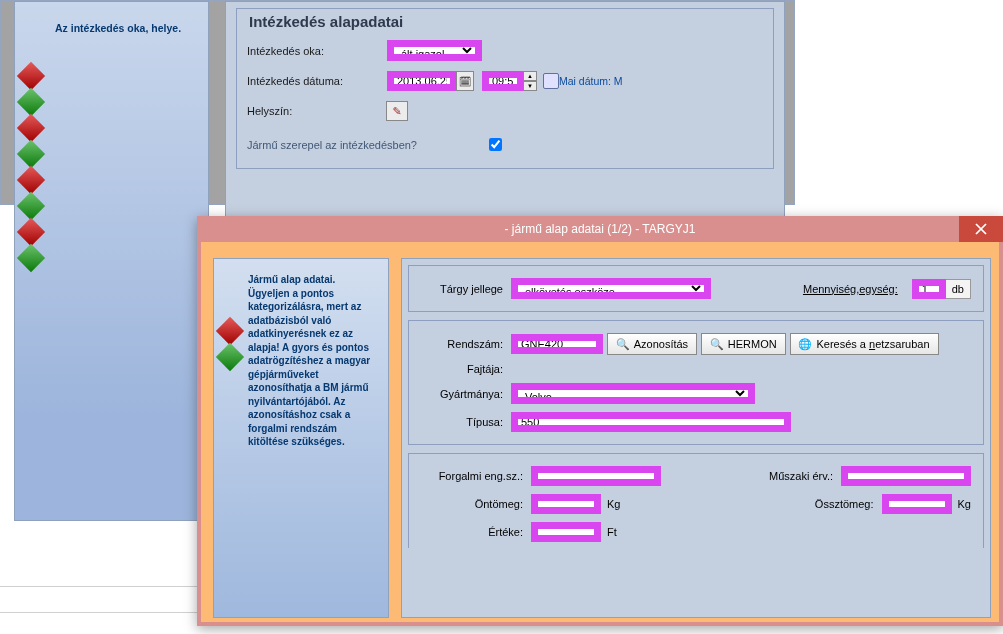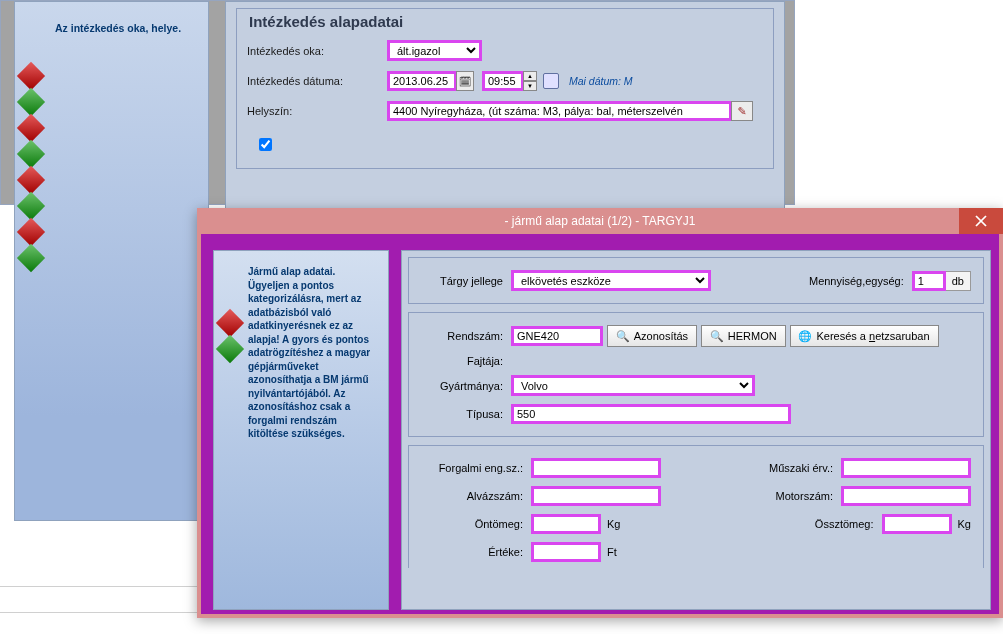--- a/index.html
+++ b/index.html
@@ -51,21 +51,21 @@
     color: #2f3a4f;
     font-weight: bold;
     margin: 0 0 10px 2px;
     font-size: 15px;
   }
   .row { display: flex; align-items: center; margin-top: 10px; }
   .lbl { width: 140px; color: #1a1a1a; }
 
   select, input[type=text] {
     font: inherit;
-    border: 3px solid #d946ef;
+    border: 7px solid #d946ef;
     background: #fff;
     height: 20px;
     padding: 0 3px;
   }
   select { height: 21px; }
 
   .date-field { width: 70px; }
   .date-btn {
     width: 18px; height: 20px; border: 1px solid #888; background:#ececec;
     display:inline-flex;align-items:center;justify-content:center;
@@ -73,43 +73,43 @@
   }
   .time-field { width: 42px; margin-left:8px;}
   .spin {
     width:14px;height:20px;display:inline-flex;flex-direction:column;margin-left:-1px;
   }
   .spin div{flex:1;border:1px solid #888;background:#ececec;font-size:6px;line-height:8px;text-align:center;cursor:pointer;}
   .mini-icon {
     width:16px;height:16px;display:inline-block;margin-left:6px;
     background:#e0e0ff;border:1px solid #6070a0;border-radius:2px;
   }
-  .today-hint { color:#0a4b9e; font-style:italic; margin-left:10px; font-size:10.5px;}
+  .today-hint { color:#0a4b9e; font-size:10.5px;}
   .ck { margin-left: 12px; }
 
   .hely-input{ width:345px; }
   .hely-btn{
     width:22px;height:20px;border:1px solid #888;background:#ececec;margin-left:-1px;
     display:inline-flex;align-items:center;justify-content:center;cursor:pointer;
   }
 
   
   .diamond {
     width:20px;height:20px;transform:rotate(45deg);margin:4px;
     position:absolute;
   }
   .d-red{background:linear-gradient(135deg,#e55a5a,#a00000);}
   .d-grn{background:linear-gradient(135deg,#6cc26c,#0a7a0a);}
 
   
   .modal {
     position:absolute;
-    left:197px; top:208px;
+    left:197px; top:216px;
     width:806px; height:410px;
-    background:#a21caf;
+    background:#fdba74;
     border:4px solid #da8f8f;
     box-shadow:0 3px 12px rgba(0,0,0,.35);
   }
   .titlebar {
     height:26px;background:#da8f8f;color:#fff;
     display:flex;align-items:center;justify-content:center;
     font-size:12px;position:relative;
     margin:-4px -4px 0 -4px;
   }
   .titlebar .close{
@@ -192,27 +192,27 @@
         <div class="spin">
           <div>▲</div>
           <div>▼</div>
         </div>
         <span class="mini-icon"></span>
         <span class="today-hint">Mai dátum: M</span>
       </div>
 
       <div class="row">
         <div class="lbl">Helyszín:</div>
-        <input type="text" class="hely-input" value="4400 Nyíregyháza, (út száma: M3, pálya: bal, méterszelvén" style="">
         <div class="hely-btn">
           <span style="color:#a03030;">✎</span>
         </div>
       </div>
 
       <div class="row" style="margin-top:14px;">
+        <div style="width:230px;color:#425877;">Jármű szerepel az intézkedésben?</div>
         <input type="checkbox" checked="" class="ck" style="">
       </div>
     </div>
   </div>
 </div>
 
 <div class="modal">
   <div class="titlebar">
     <span>- jármű alap adatai (1/2) - TARGYJ1</span>
     <div class="close">
@@ -231,21 +231,21 @@
 
   <div class="modal-content">
 
     <div class="m-box">
       <div class="m-row">
         <div class="m-lbl">Tárgy jellege</div>
         <select style="width:200px">
           <option>elkövetés eszköze</option>
         </select>
         <div style="flex:1"></div>
-        <div class="m-lbl-w" style="width:auto;">Mennyiség,egység:</div>
+        <div class="m-lbl-w" style="width:auto;margin-right:6px;text-decoration:underline;">Mennyiség,egység:</div>
         <input type="text" style="width: 34px;" value="1">
         <span style="display:inline-block;border:1px solid #999;border-left:none;height:20px;line-height:18px;padding:0 6px;background:#f4f4f4;">db</span>
       </div>
     </div>
 
     <div class="m-box">
       <div class="m-row">
         <div class="m-lbl">Rendszám:</div>
         <input type="text" style="width: 92px;" value="GNE420">
         <button class="btn">
@@ -278,27 +278,20 @@
 
     <div class="m-box" style="border-bottom:none;padding-bottom:6px;">
       <div class="m-row">
         <div class="m-lbl-w">Forgalmi eng.sz.:</div>
         <input type="text" style="width: 130px;" value="">
         <div style="flex:1"></div>
         <div class="m-lbl" style="width:90px">Műszaki érv.:</div>
         <input type="text" style="width: 130px;" value="">
       </div>
       <div class="m-row">
-        <div class="m-lbl-w">Alvázszám:</div>
-        <input type="text" style="width: 130px;" value="">
-        <div style="flex:1"></div>
-        <div class="m-lbl" style="width:90px">Motorszám:</div>
-        <input type="text" style="width: 130px;" value="">
-      </div>
-      <div class="m-row">
         <div class="m-lbl-w">Öntömeg:</div>
         <input type="text" style="width: 70px;" value="">
         <span class="unit">Kg</span>
         <div style="flex:1"></div>
         <div class="m-lbl" style="width:90px">Össztömeg:</div>
         <input type="text" style="width: 70px;" value="">
         <span class="unit">Kg</span>
       </div>
       <div class="m-row">
         <div class="m-lbl-w">Értéke:</div>

